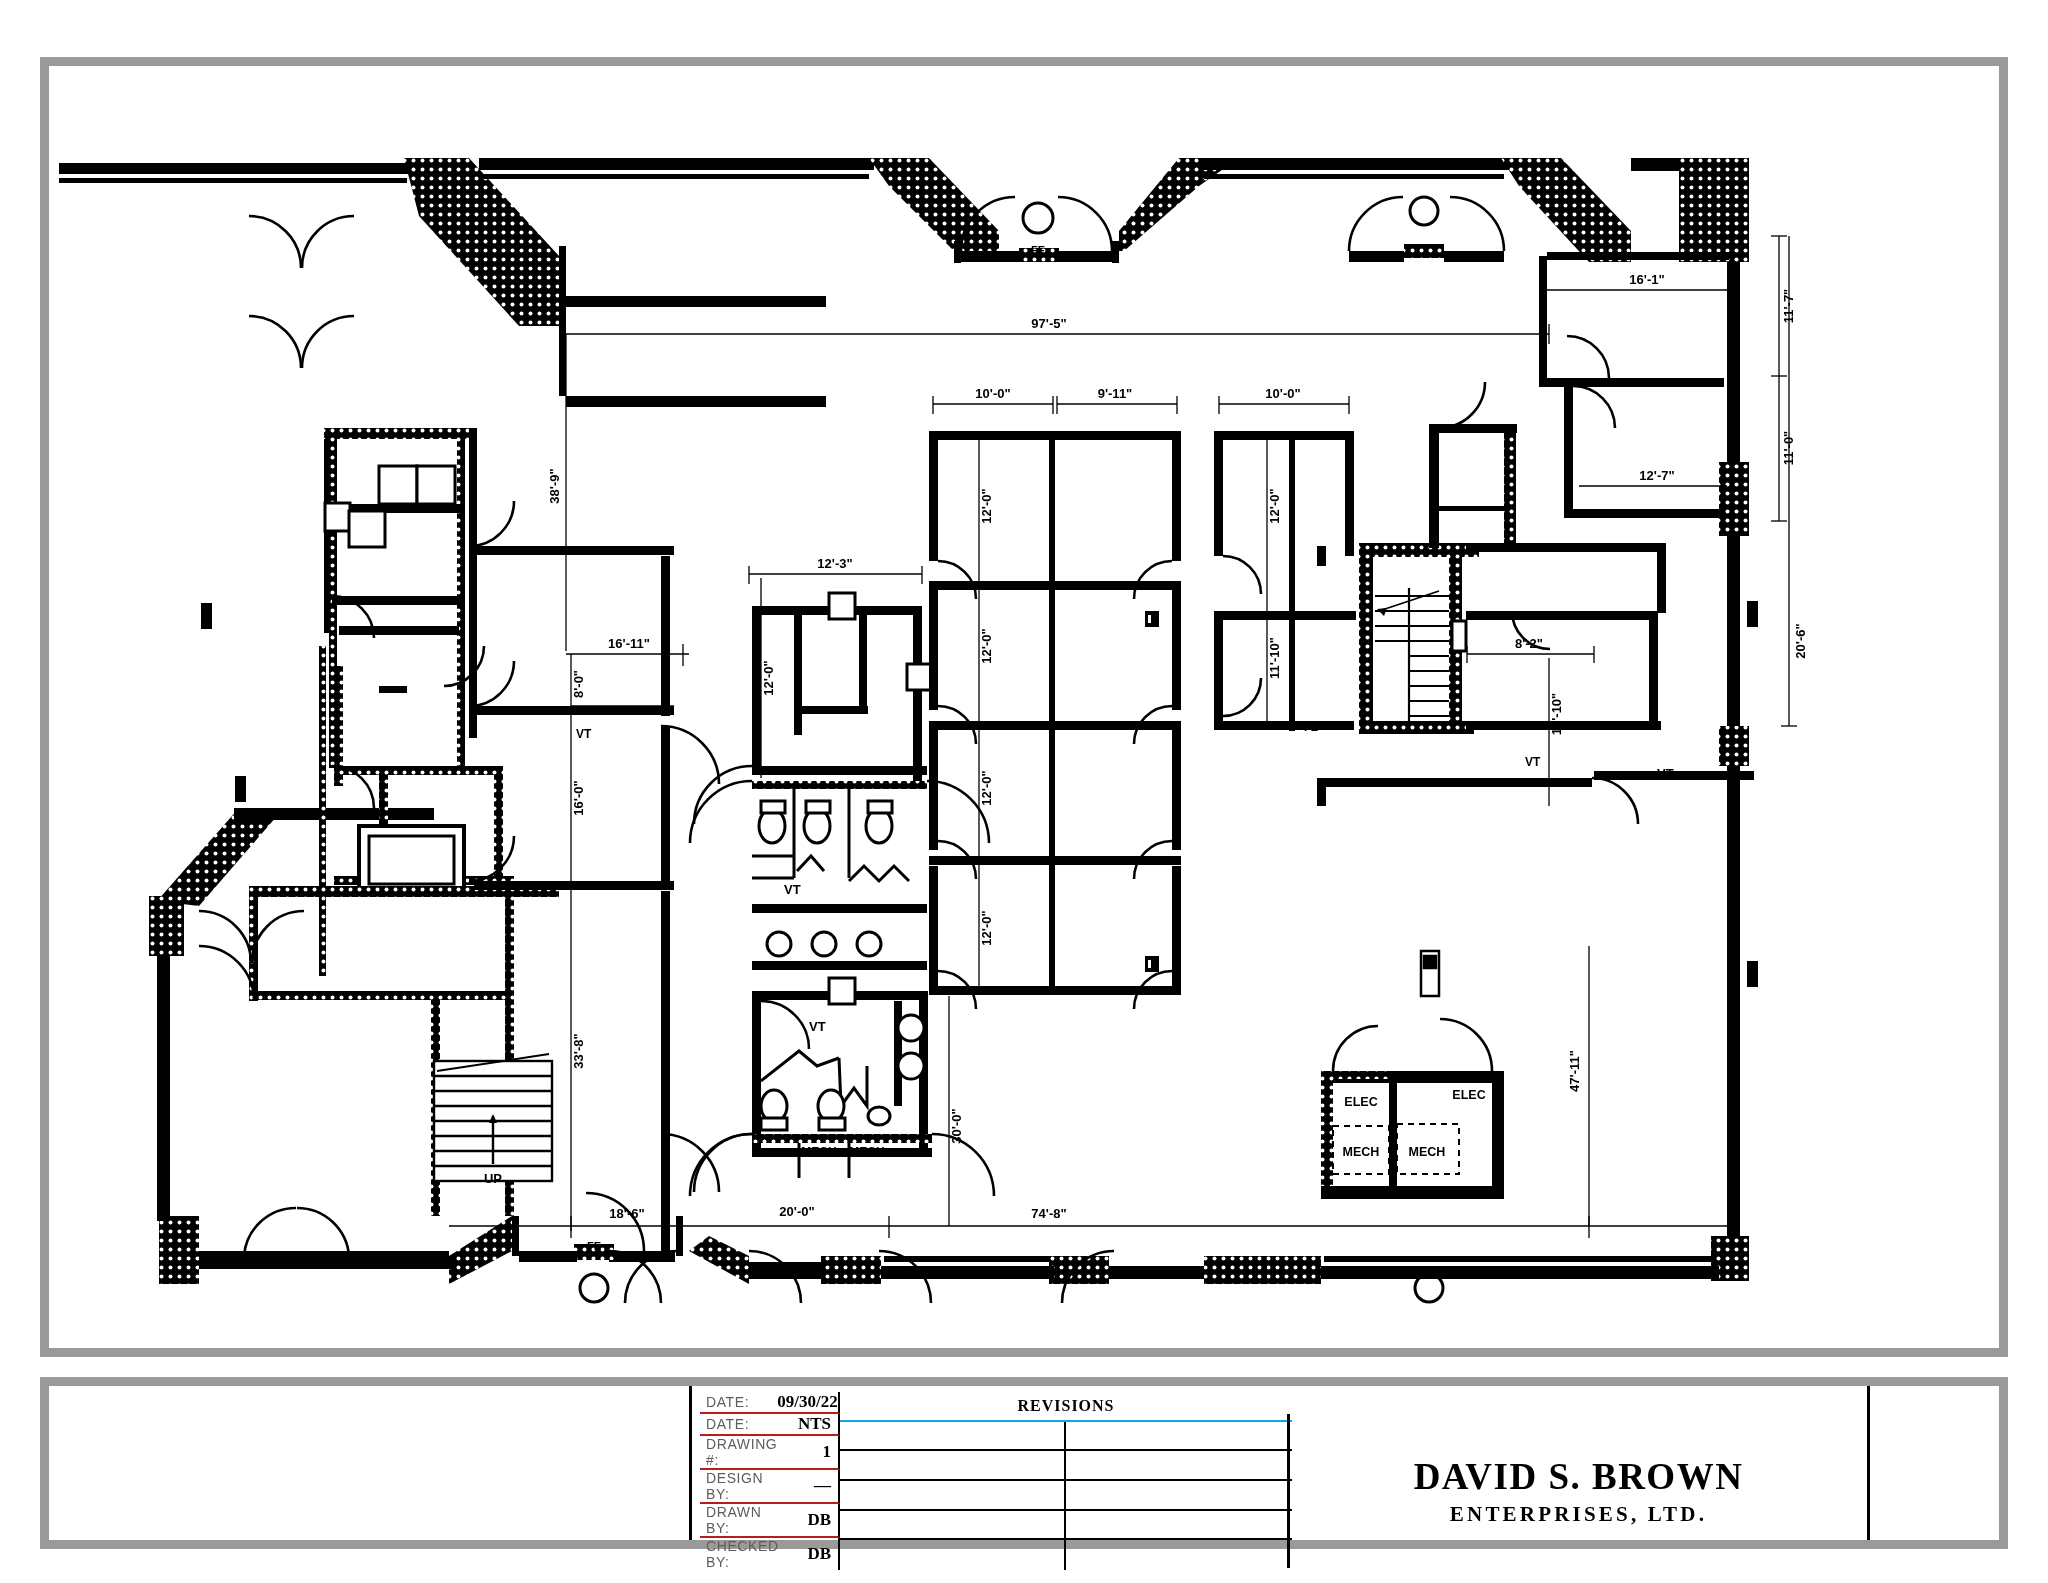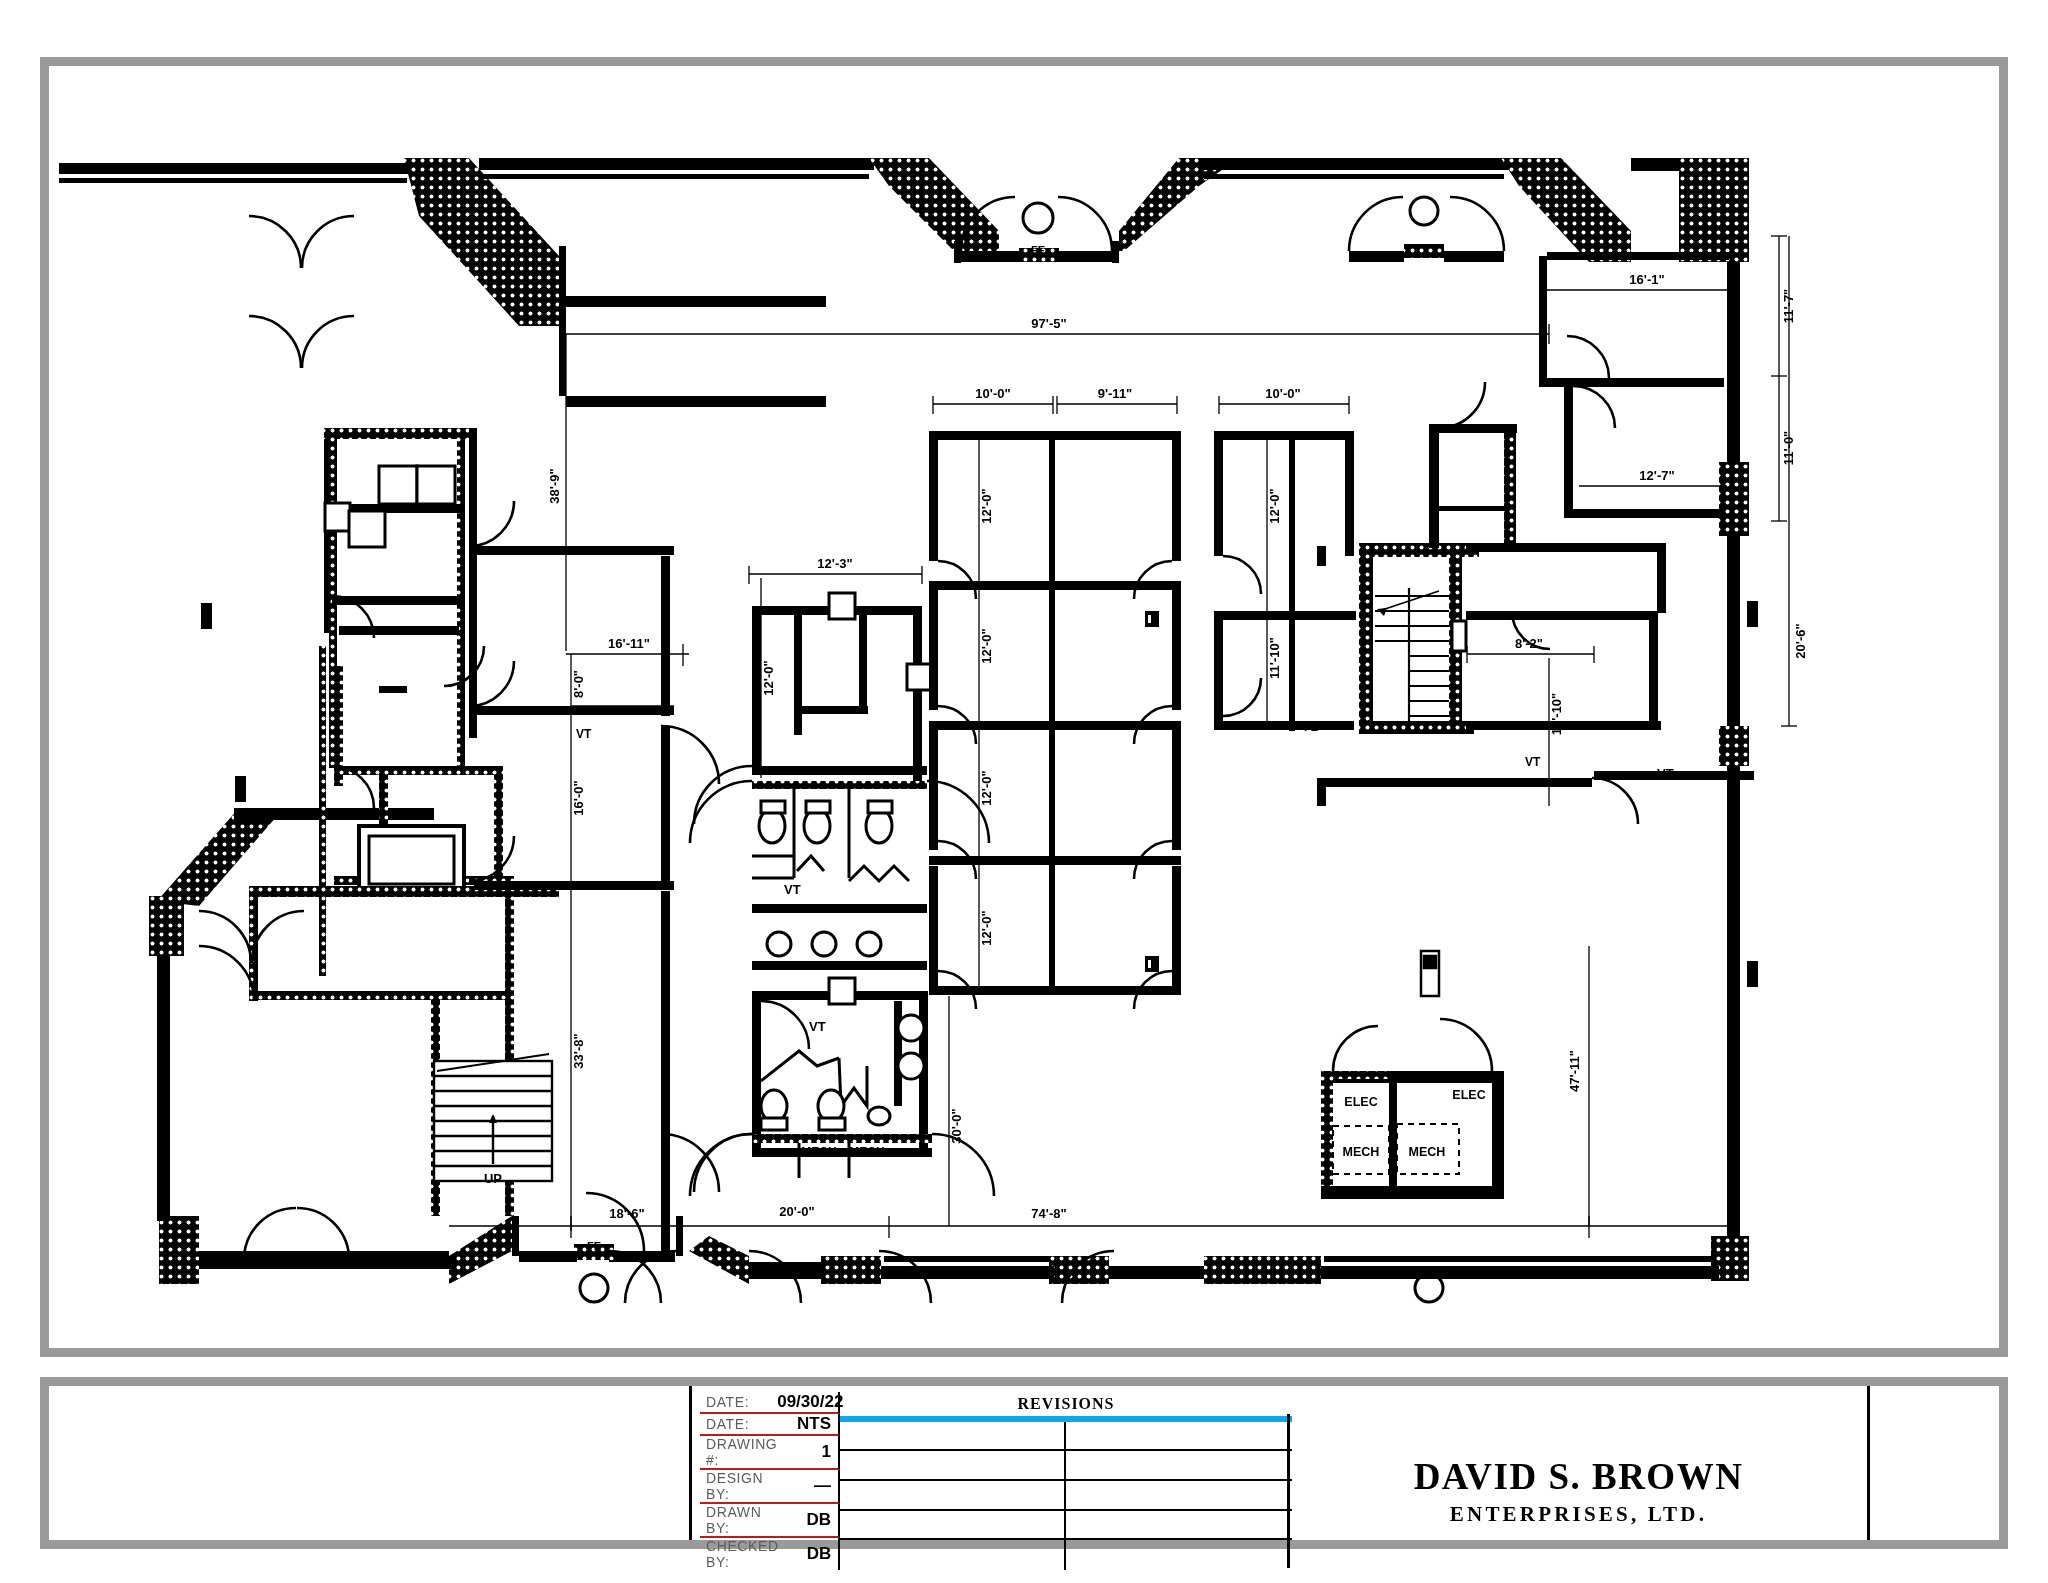--- a/index.html
+++ b/index.html
@@ -25,23 +25,23 @@
   .t-main{font-family:"Liberation Serif",serif;font-weight:bold;font-size:41px;letter-spacing:1px;line-height:1.02;}
   .t-sub{font-family:"Liberation Serif",serif;font-weight:bold;font-size:25px;line-height:1.16;letter-spacing:.4px;}
 
   
   #info{position:absolute;left:8px;top:6px;width:582px;height:160px;
         display:grid;grid-template-columns:140px 452px;grid-template-rows:repeat(6,1fr);}
   #info .lcell{border-bottom:2px solid #b91c1c;border-right:2px solid #000;display:flex;align-items:center;
                justify-content:space-between;padding:0 7px 0 6px;box-sizing:border-box;}
   #info .lcell:last-of-type{border-bottom:none;}
   .ik{font-family:"Liberation Sans",sans-serif;font-size:14px;color:#5d5d5d;letter-spacing:.6px;}
-  .iv{font-family:Liberation Sans, sans-serif;font-size:17px;font-weight:bold;color:#000;margin-left:28px;}
+  .iv{font-family:Liberation Serif, serif;font-size:17px;font-weight:bold;color:#000;margin-left:28px;}
   #revwrap{grid-column:2;grid-row:1 / span 6;display:grid;grid-template-rows:repeat(6,1fr);}
-  .revhead{display:flex;align-items:center;justify-content:center;border-bottom:6px solid #0ea5e9;
+  .revhead{display:flex;align-items:center;justify-content:center;border-bottom:2px solid #0ea5e9;
            font-family:"Liberation Serif",serif;font-weight:bold;font-size:16px;letter-spacing:1px;}
   .revrow{display:grid;grid-template-columns:1fr 1fr;border-bottom:2px solid #000;}
   .revrow:last-child{border-bottom:none;}
   .revrow div{border-right:2px solid #000;}
   .revrow div:last-child{border-right:none;}
 
   .co-main{font-family:"Liberation Serif",serif;font-weight:bold;font-size:37px;letter-spacing:1.5px;}
   .co-sub{font-family:"Liberation Serif",serif;font-weight:bold;font-size:21px;letter-spacing:3.2px;margin-top:4px;}
   .co-addr{font-family:"Liberation Serif",serif;font-weight:bold;font-size:14px;line-height:1.35;
            text-align:center;margin-top:13px;}

